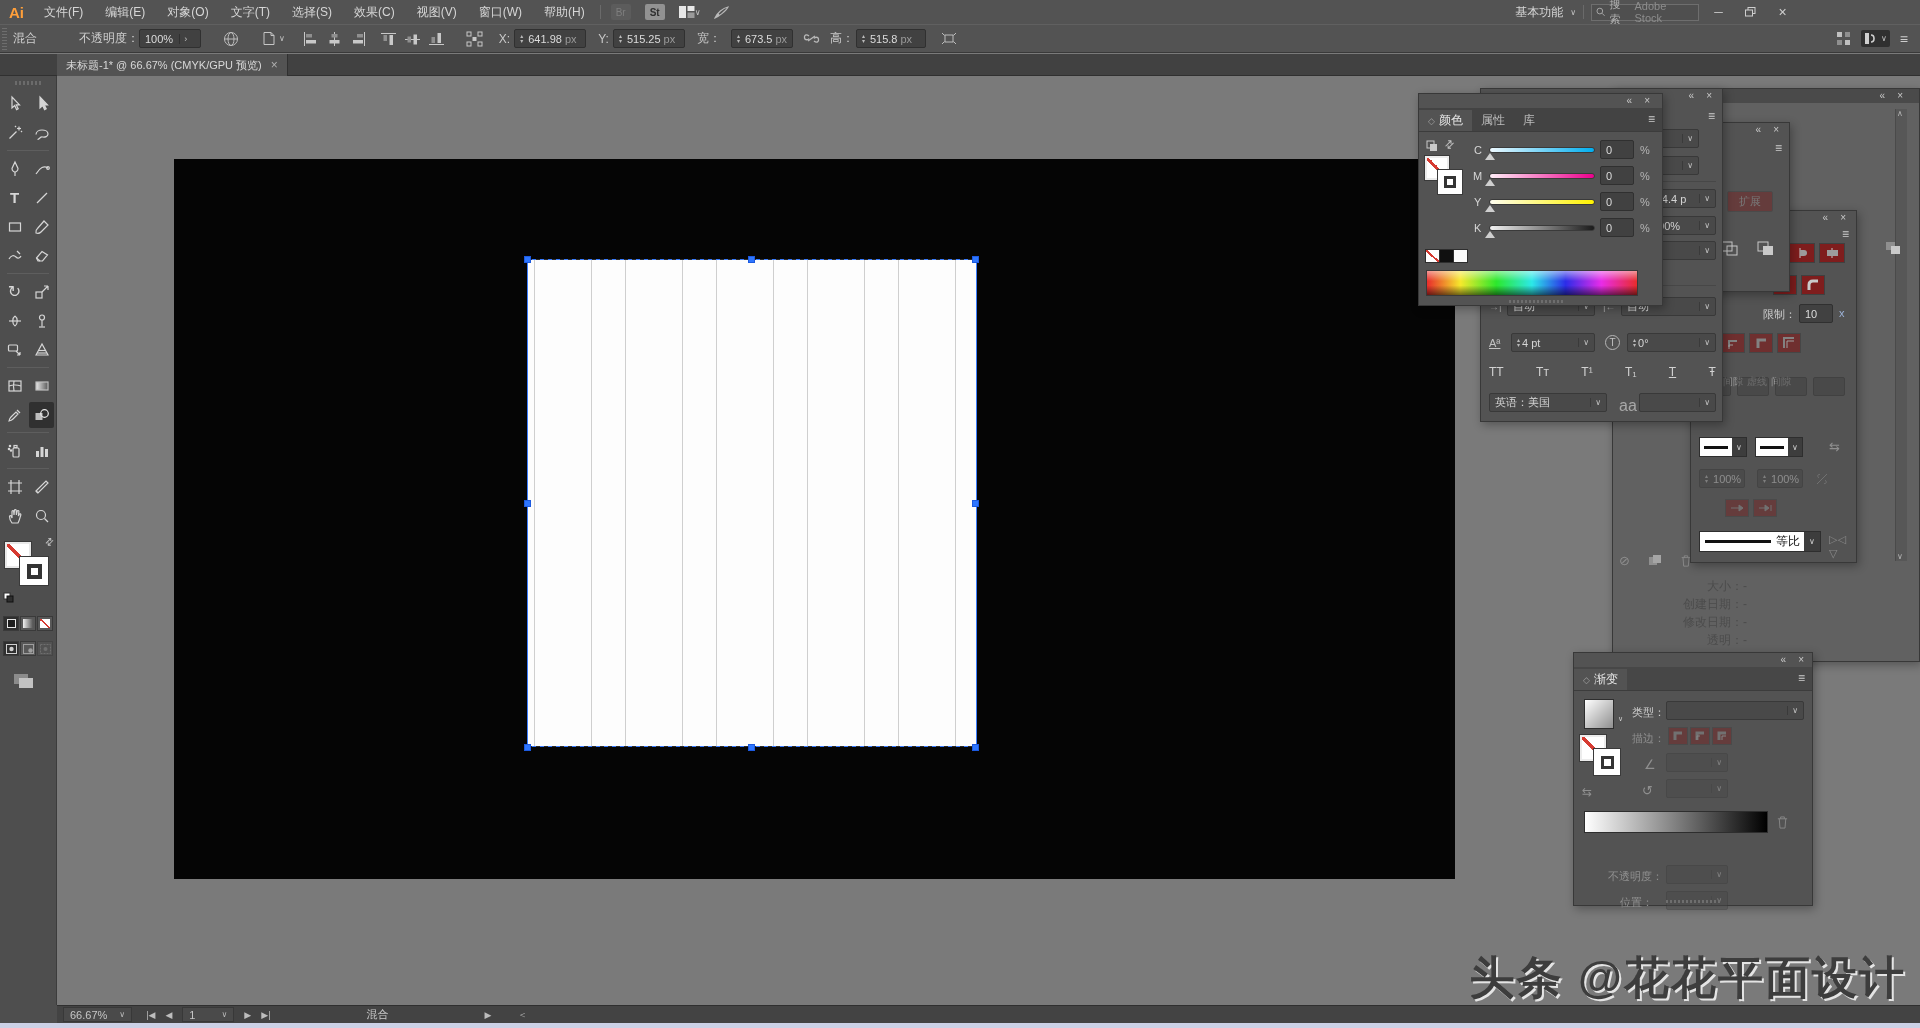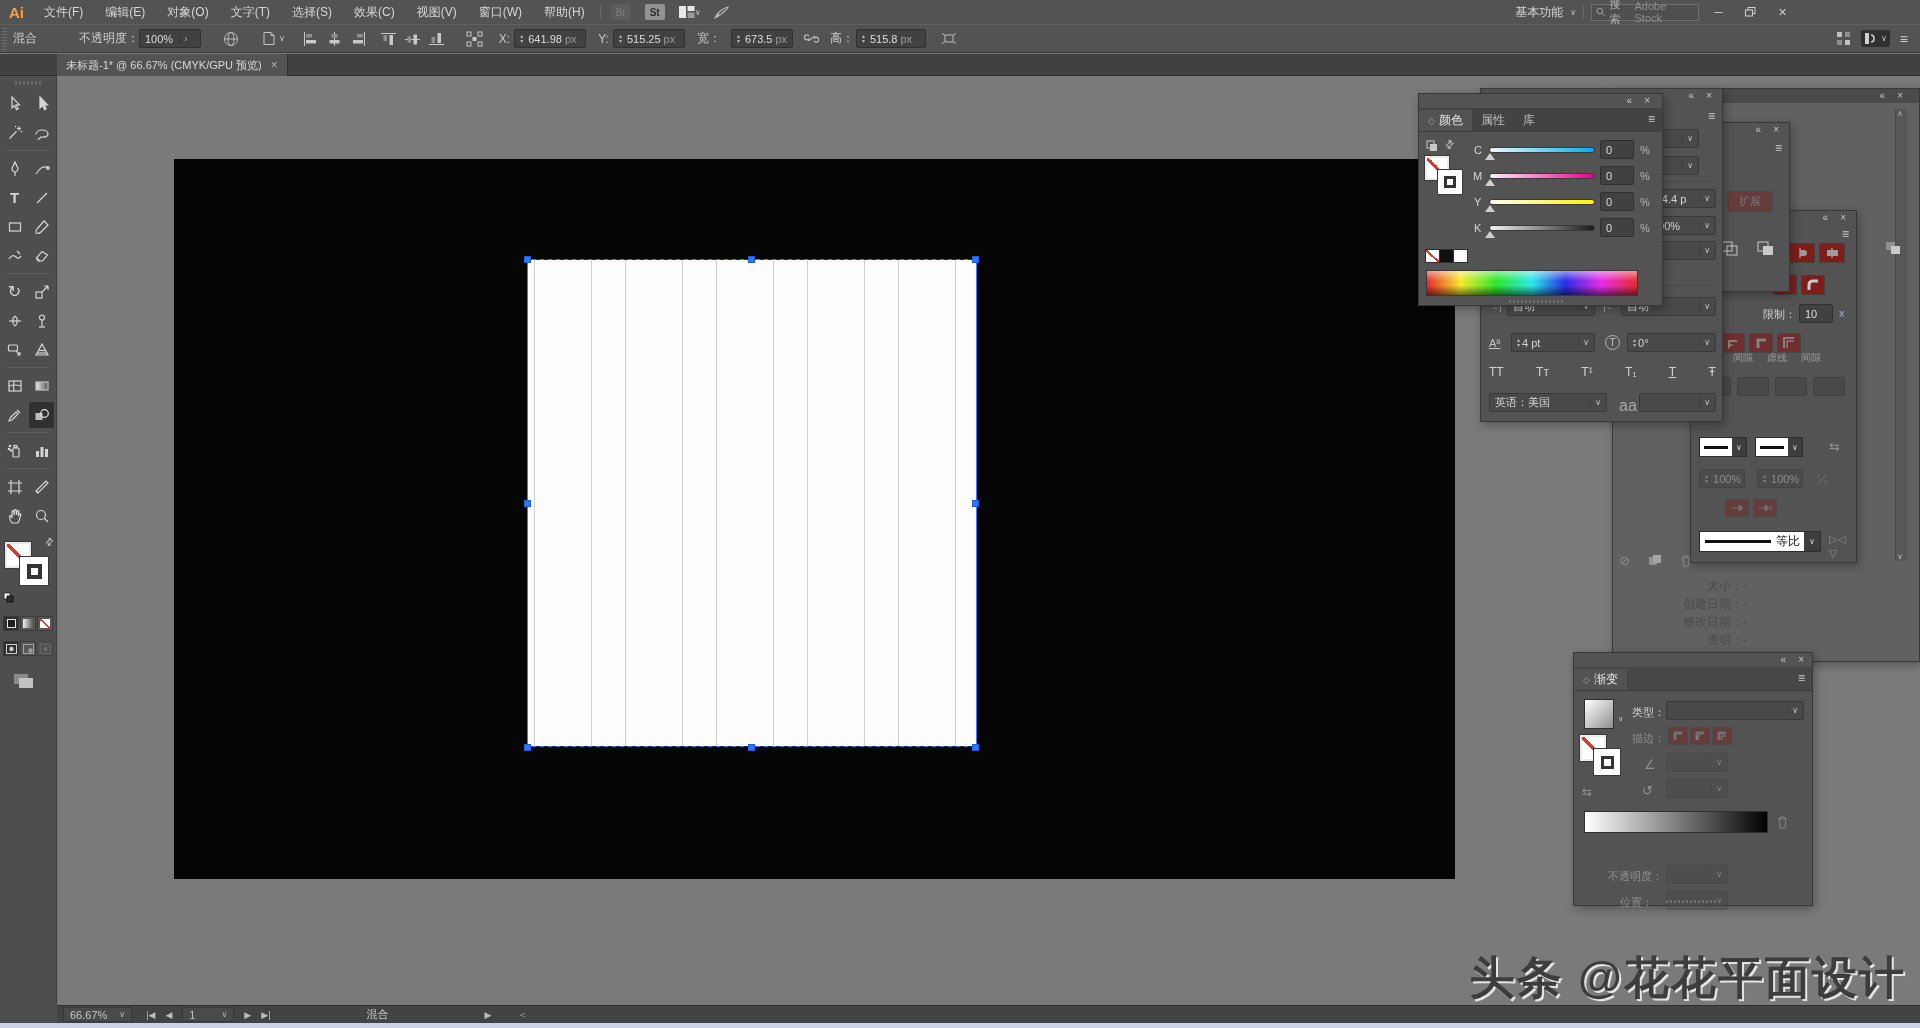--- a/index.html
+++ b/index.html
@@ -629,21 +629,21 @@
         </svg>
       </span>
     <span class="minibtn" style="position:static;width:24px;height:20px">
         <svg width="12" height="12" viewBox="0 0 12 12">
           <path d="M1 11 V1 H11" stroke="#9c9c9c" fill="none" stroke-width="2"></path>
           <path d="M4 11 V4 H11" stroke="#c9c9c9" fill="none"></path>
         </svg>
       </span>
   </div>
 
-  <div class="abs" style="left:8px;top:140px;display:flex;gap:14px;font-size:10px;color:#9a9a9a">
+  <div class="abs" style="left:8px;top:164px;display:flex;gap:4px;font-size:10px;color:#9a9a9a">
     <span>虚线</span>
     <span>间隙</span>
     <span>虚线</span>
     <span>间隙</span>
   </div>
   <div class="abs" style="left:8px;top:166px;display:flex;gap:6px">
     <span class="vbox" style="width:32px;opacity:.5"></span>
     <span class="vbox" style="width:32px;opacity:.5"></span>
     <span class="vbox" style="width:32px;opacity:.5"></span>
     <span class="vbox" style="width:32px;opacity:.5"></span>

